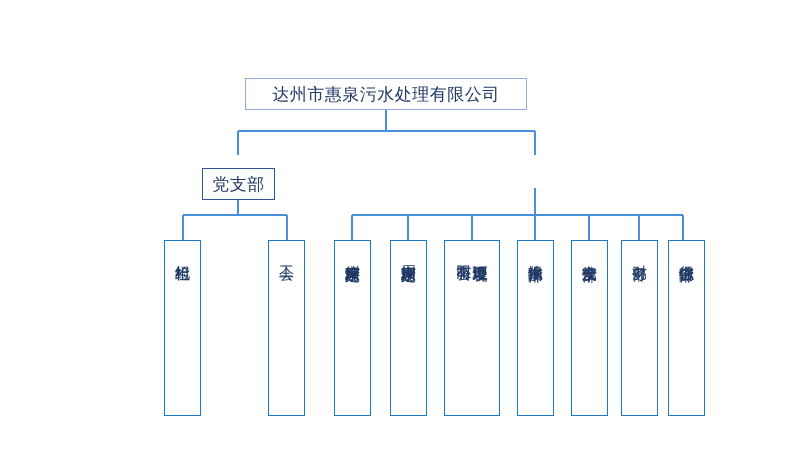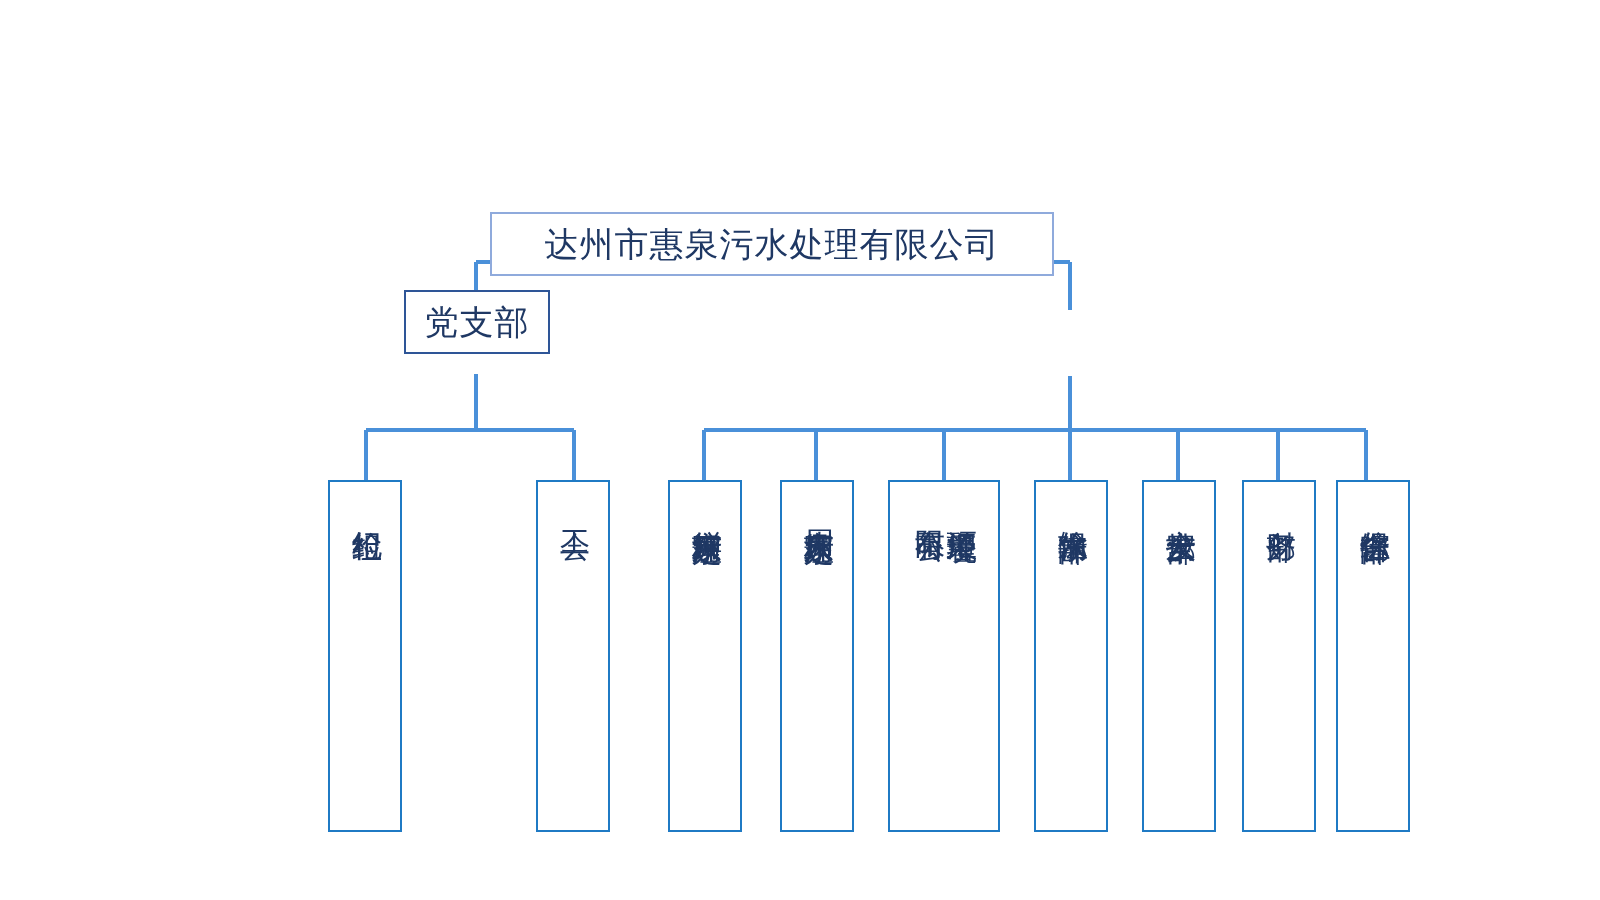--- a/index.html
+++ b/index.html
@@ -115,25 +115,25 @@
       <line x1="352" y1="215" x2="352" y2="240"></line>
       <line x1="408" y1="215" x2="408" y2="240"></line>
       <line x1="472" y1="215" x2="472" y2="240"></line>
       <line x1="535" y1="215" x2="535" y2="240"></line>
       <line x1="589" y1="215" x2="589" y2="240"></line>
       <line x1="639" y1="215" x2="639" y2="240"></line>
       <line x1="683" y1="215" x2="683" y2="240"></line>
     </g>
   </svg>
 
-  <div class="node node-root" style="left:245px; top:78px; width:282px; height:32px;margin-top:28px;">
+  <div class="node node-root" style="left:245px; top:78px; width:282px; height:32px;">
     <span class="label-h label-root">达州市惠泉污水处理有限公司</span>
   </div>
 
-  <div class="node node-mid" style="left:202px; top:145px; width:73px; height:32px;">
+  <div class="node node-mid" style="left:202px; top:168px; width:73px; height:32px;">
     <span class="label-h label-mid">党支部</span>
   </div>
 
 
   <div class="node node-leaf" style="left:164px; top:240px; width:37px; height:176px;">
     <span class="label-v">纪检组</span>
   </div>
 
   <div class="node node-leaf" style="left:268px; top:240px; width:37px; height:176px;">
     <span class="label-v">工会</span>

